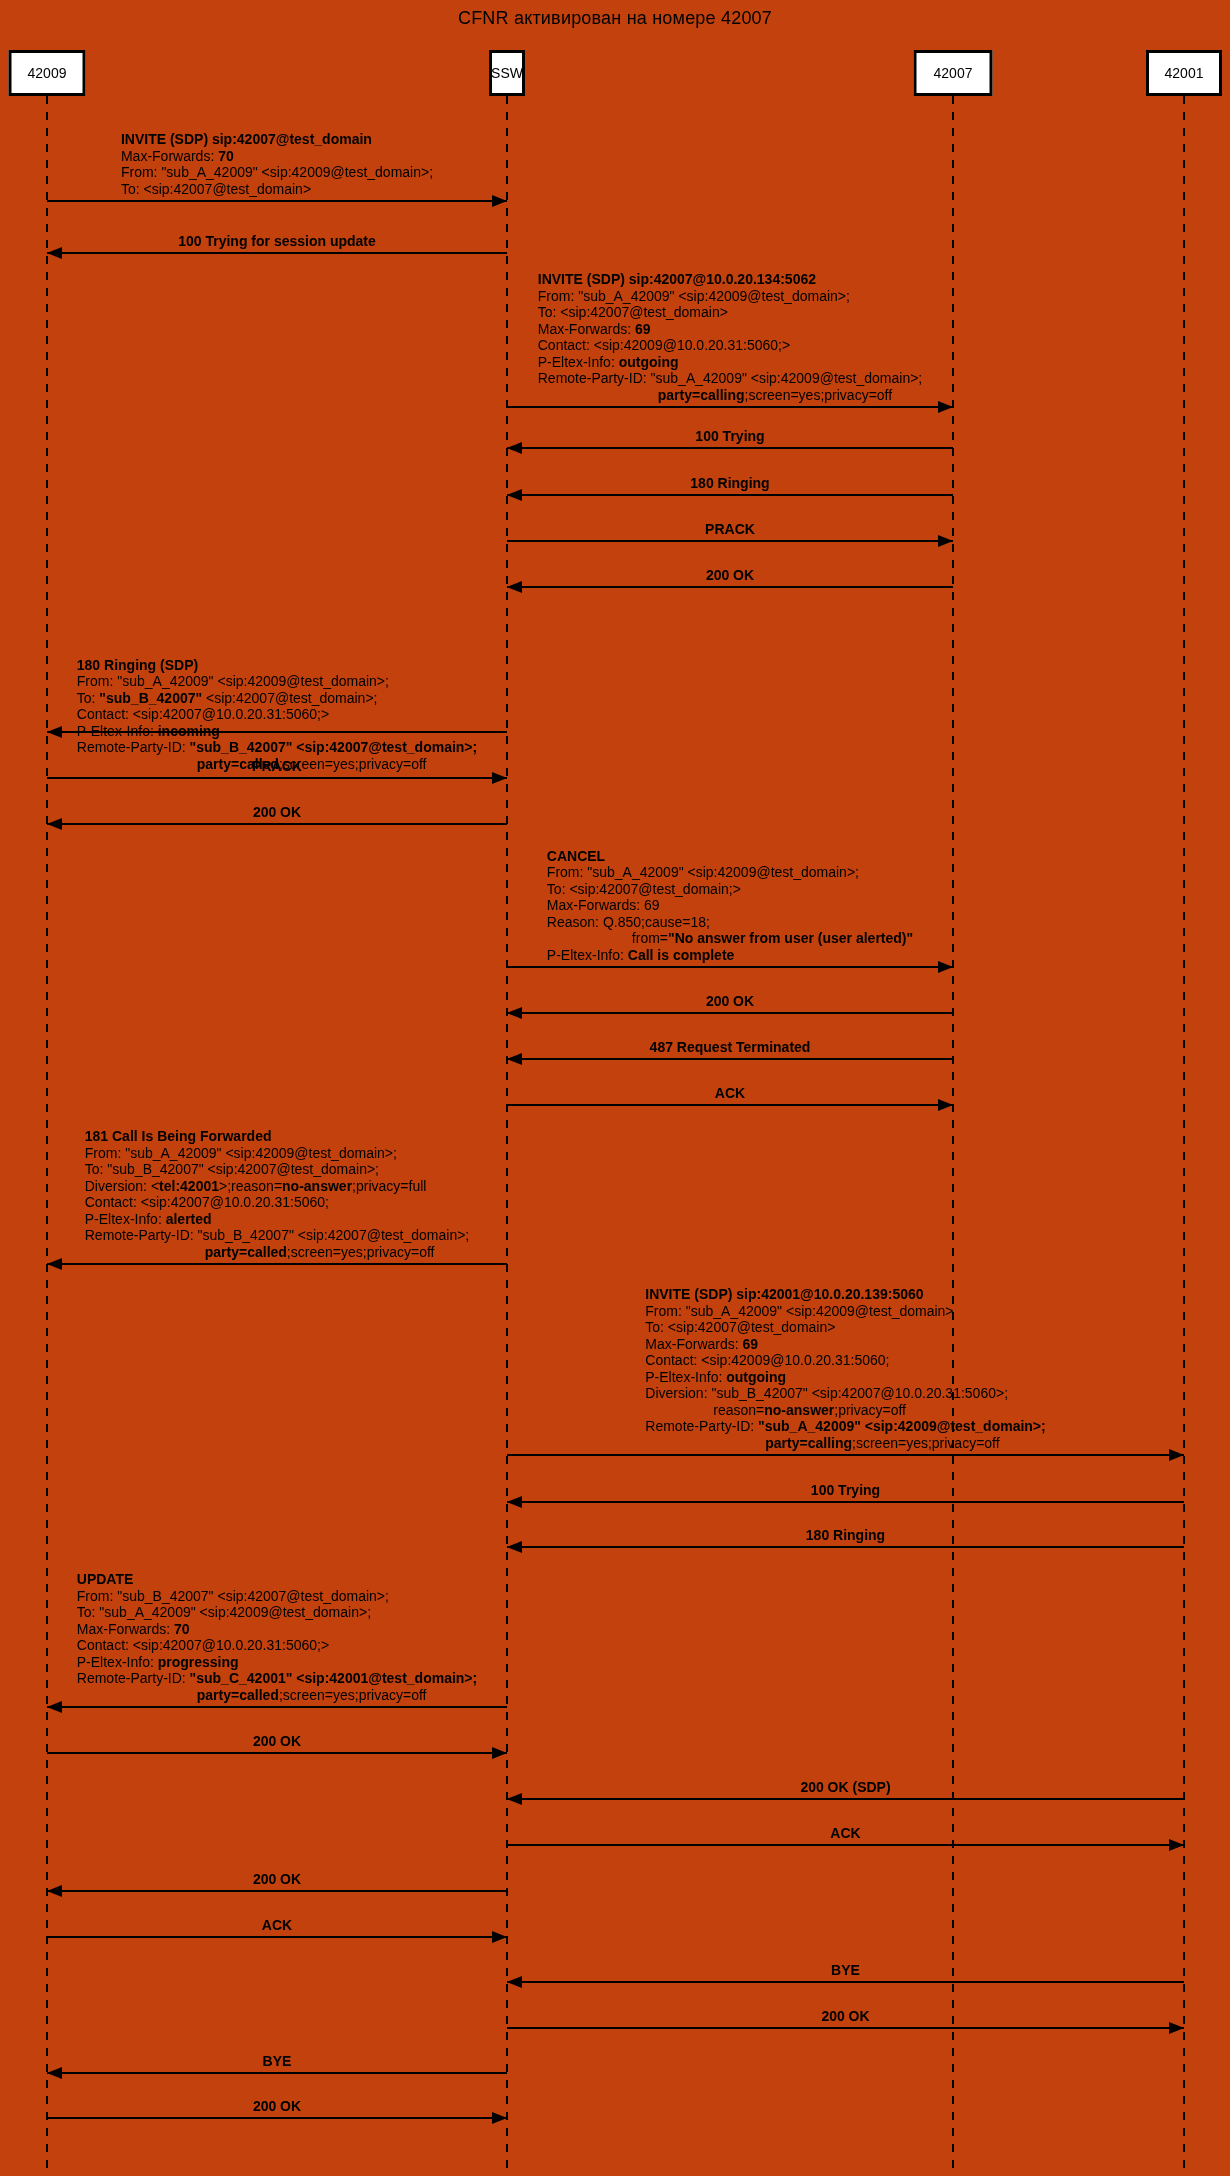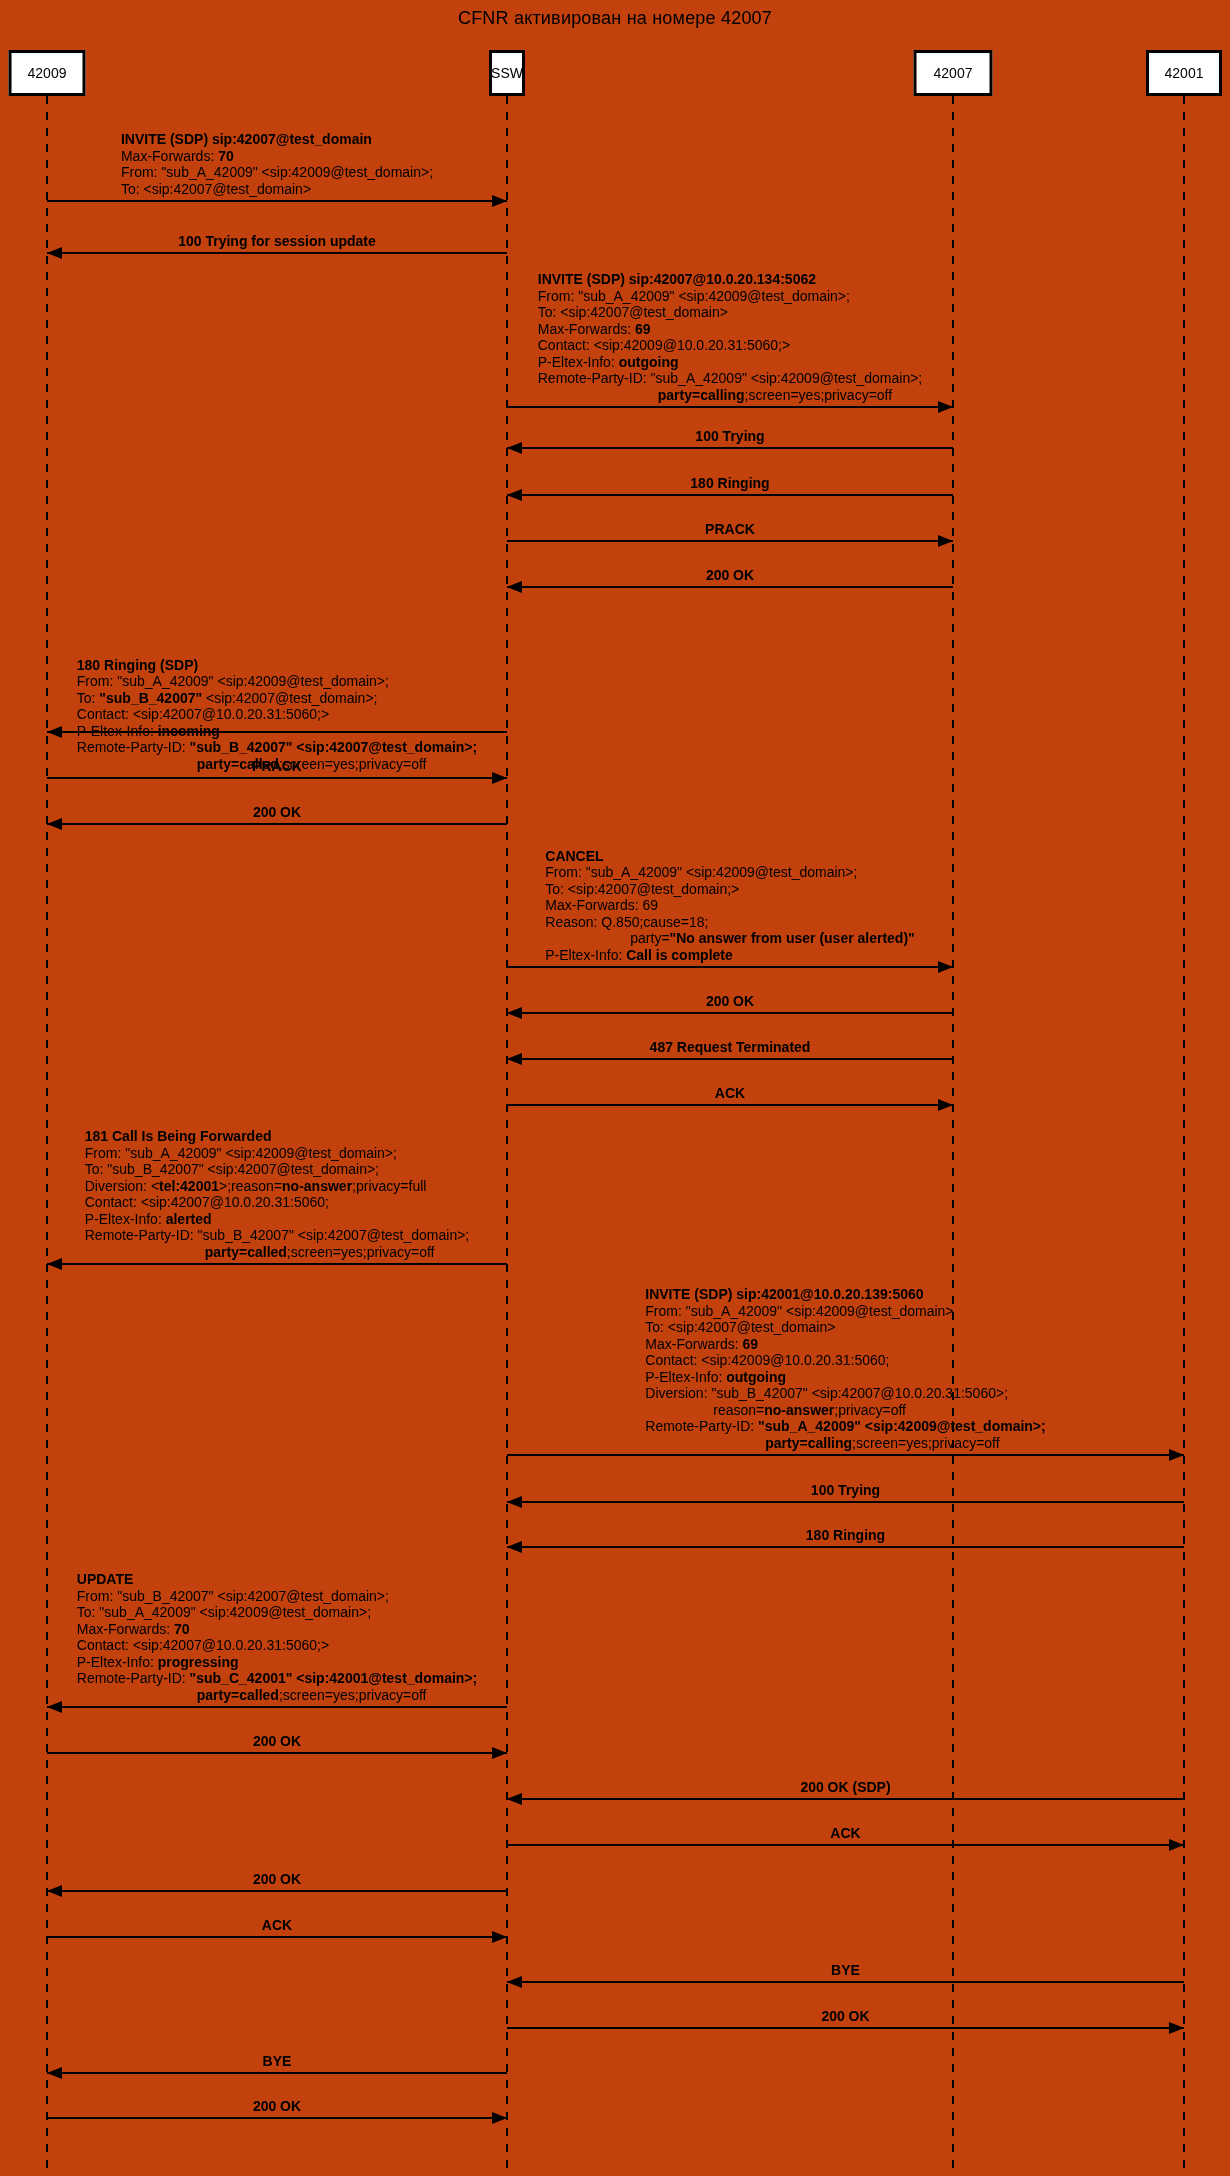--- a/index.html
+++ b/index.html
@@ -112,21 +112,21 @@
         <span class="ln"><b>200 OK</b></span>
       </div>
       <div class="msg-line" style="left: 507px; top: 966px; width: 446px;"></div>
       <div class="head right" style="left: 938px; top: 961px;"></div>
       <div class="msg-label" style="left: 730px; top: 847.5px;">
         <span class="ln"><b>CANCEL</b></span>
         <span class="ln"><span>From: "sub_A_42009" &lt;sip:42009@test_domain&gt;;</span></span>
         <span class="ln"><span>To: &lt;sip:42007@test_domain;&gt;</span></span>
         <span class="ln"><span>Max-Forwards: 69</span></span>
         <span class="ln"><span>Reason: Q.850;cause=18;</span></span>
-        <span class="ln" style="padding-left: 85px;"><span>party=</span><b>"No answer from user (user alerted)"</b></span>
+        <span class="ln" style="padding-left: 85px;"><span>from=</span><b>"No answer from user (user alerted)"</b></span>
         <span class="ln"><span>P-Eltex-Info: </span><b>Call is complete</b></span>
       </div>
       <div class="msg-line" style="left: 507px; top: 1012px; width: 446px;"></div>
       <div class="head left" style="left: 507px; top: 1007px;"></div>
       <div class="msg-label" style="left: 730px; top: 992.5px;">
         <span class="ln"><b>200 OK</b></span>
       </div>
       <div class="msg-line" style="left: 507px; top: 1058px; width: 446px;"></div>
       <div class="head left" style="left: 507px; top: 1053px;"></div>
       <div class="msg-label" style="left: 730px; top: 1038.5px;">

